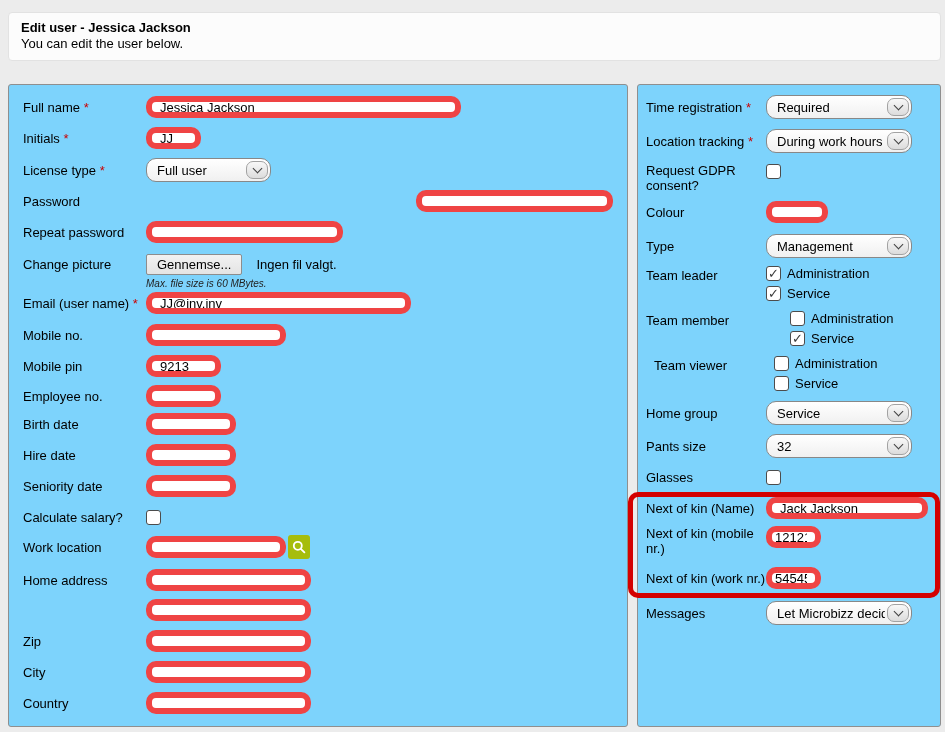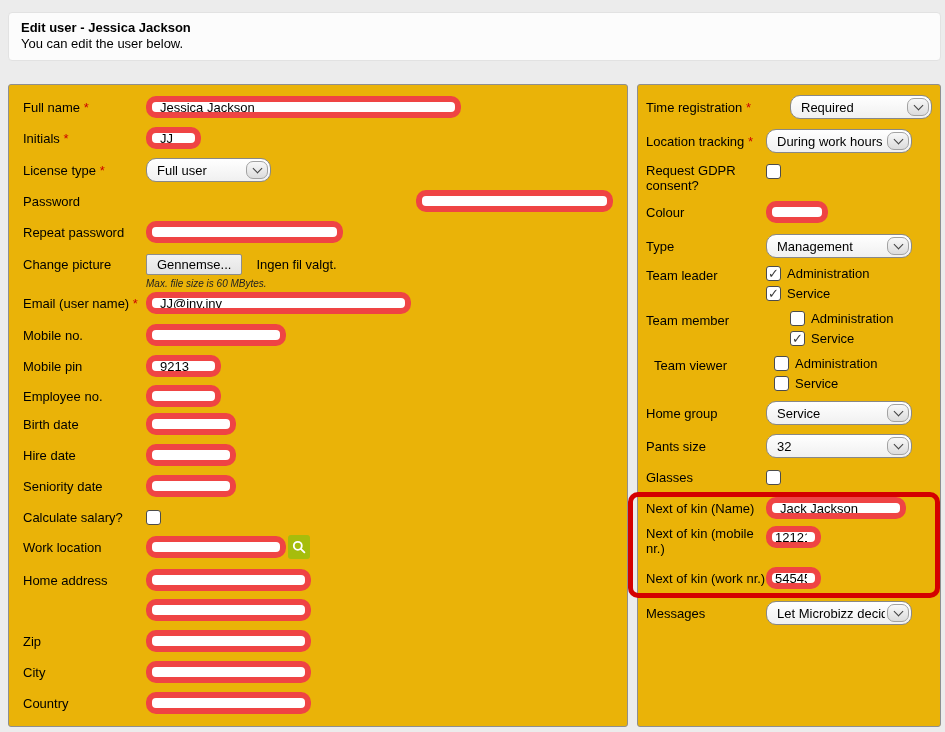--- a/index.html
+++ b/index.html
@@ -14,21 +14,21 @@
   .header-card{
     position:absolute; left:8px; top:12px; width:933px;
     background:#fcfcfc; border:1px solid #e2e2e2; border-radius:4px;
     padding:7px 12px 8px 12px;
   }
   .header-card .title{ font-weight:bold; line-height:16px; }
   .header-card .subtitle{ line-height:16px; }
 
   .panel{
     position:absolute; top:84px; height:643px;
-    background:#eab308; border:1px solid #8f8f8f; border-radius:3px;
+    background:#7dd3fc; border:1px solid #8f8f8f; border-radius:3px;
   }
   .panel-left{ left:8px; width:620px; padding:11px 14px; }
   .panel-right{ left:637px; width:304px; padding:10px 8px; }
 
   .row{ display:flex; align-items:center; }
   .row.top{ align-items:flex-start; }
   .panel-left .row > .lbl{ width:123px; flex-shrink:0; }
   .panel-right .row > .lbl{ width:120px; flex-shrink:0; }
   .lbl{ line-height:15px; }
   .req{ color:#cc0000; }
@@ -212,21 +212,21 @@
 
   <div class="row">
     <span class="lbl">Country</span>
     <input class="ti" style="width: 165px;" value="">
   </div>
 
 </div>
 
 <div class="panel panel-right">
 
-  <div class="row" style="margin-bottom:10px;gap:24px;">
+  <div class="row" style="margin-bottom:10px;">
     <span class="lbl"><span>Time registration</span> <span class="req">*</span></span>
     <div class="sel" style="width:146px;">
       <span class="txt">Required</span>
       <span class="arrowbox">
           <span class="chev"></span>
         </span>
     </div>
   </div>
 
   <div class="row" style="margin-bottom:10px;">
@@ -321,21 +321,21 @@
     </div>
   </div>
 
   <div class="row" style="margin-bottom:12px;">
     <span class="lbl">Glasses</span>
     <span class="cb"></span>
   </div>
 
   <div class="row" style="margin-bottom:7px;">
     <span class="lbl nowrap">Next of kin (Name)</span>
-    <input class="ti" style="width: 140px;" value="Jack Jackson">
+    <input class="ti" style="width: 162px;" value="Jack Jackson">
   </div>
 
   <div class="row top" style="margin-bottom:9px; min-height:32px;">
     <span class="lbl">Next of kin (mobile nr.)</span>
     <input class="ti clipped" style="width: 55px;" value="1212121">
   </div>
 
   <div class="row" style="margin-bottom:12px;">
     <span class="lbl nowrap">Next of kin (work nr.)</span>
     <input class="ti clipped" style="width: 55px;" value="5454545">

